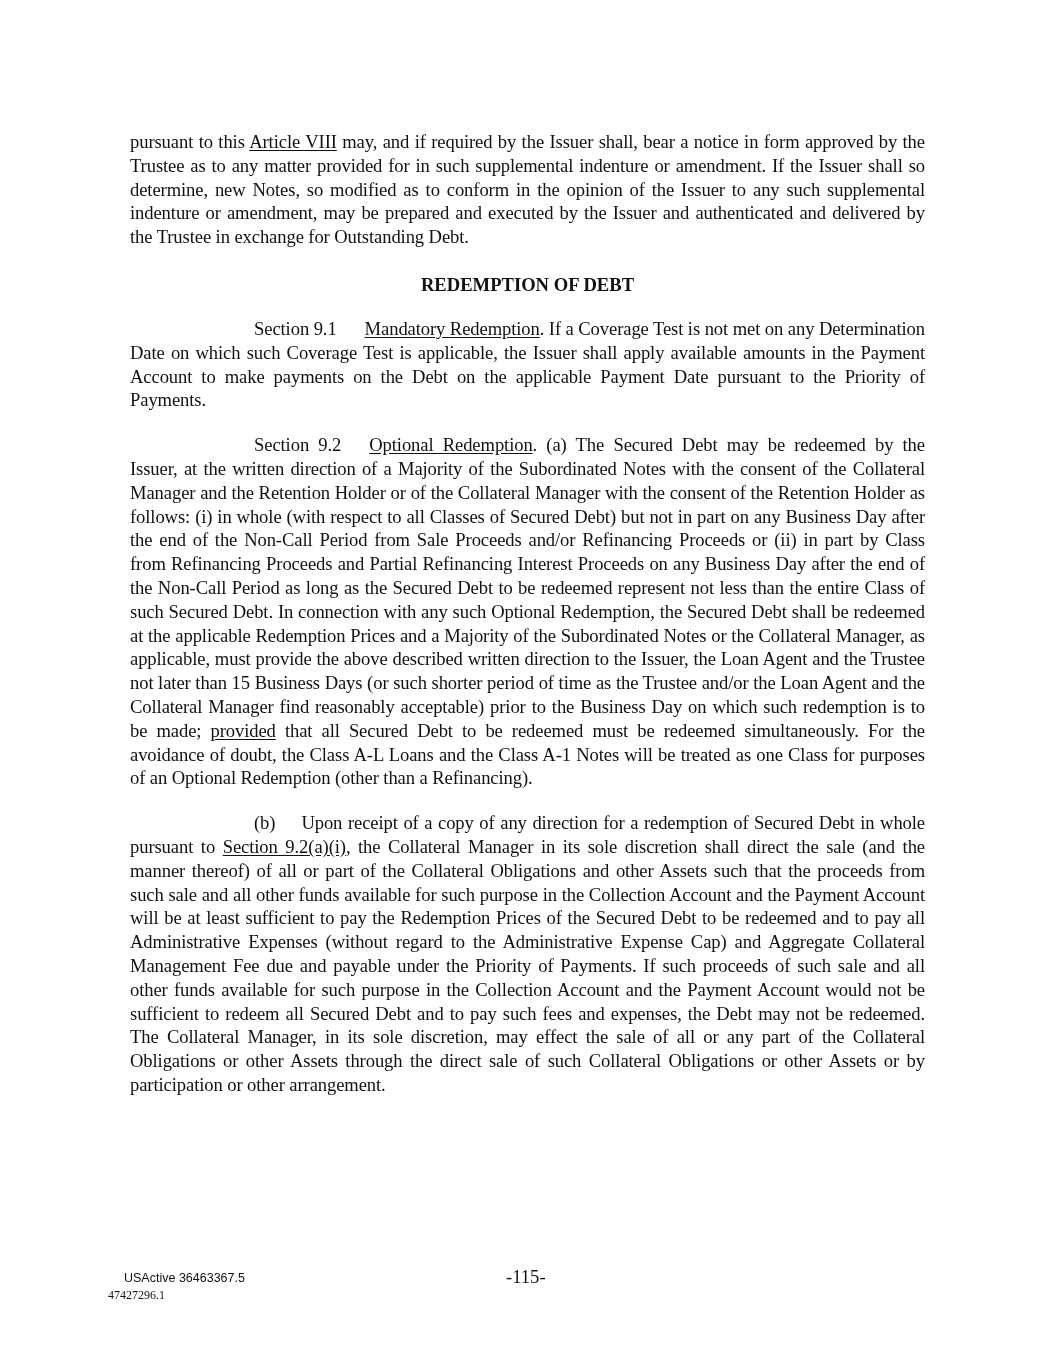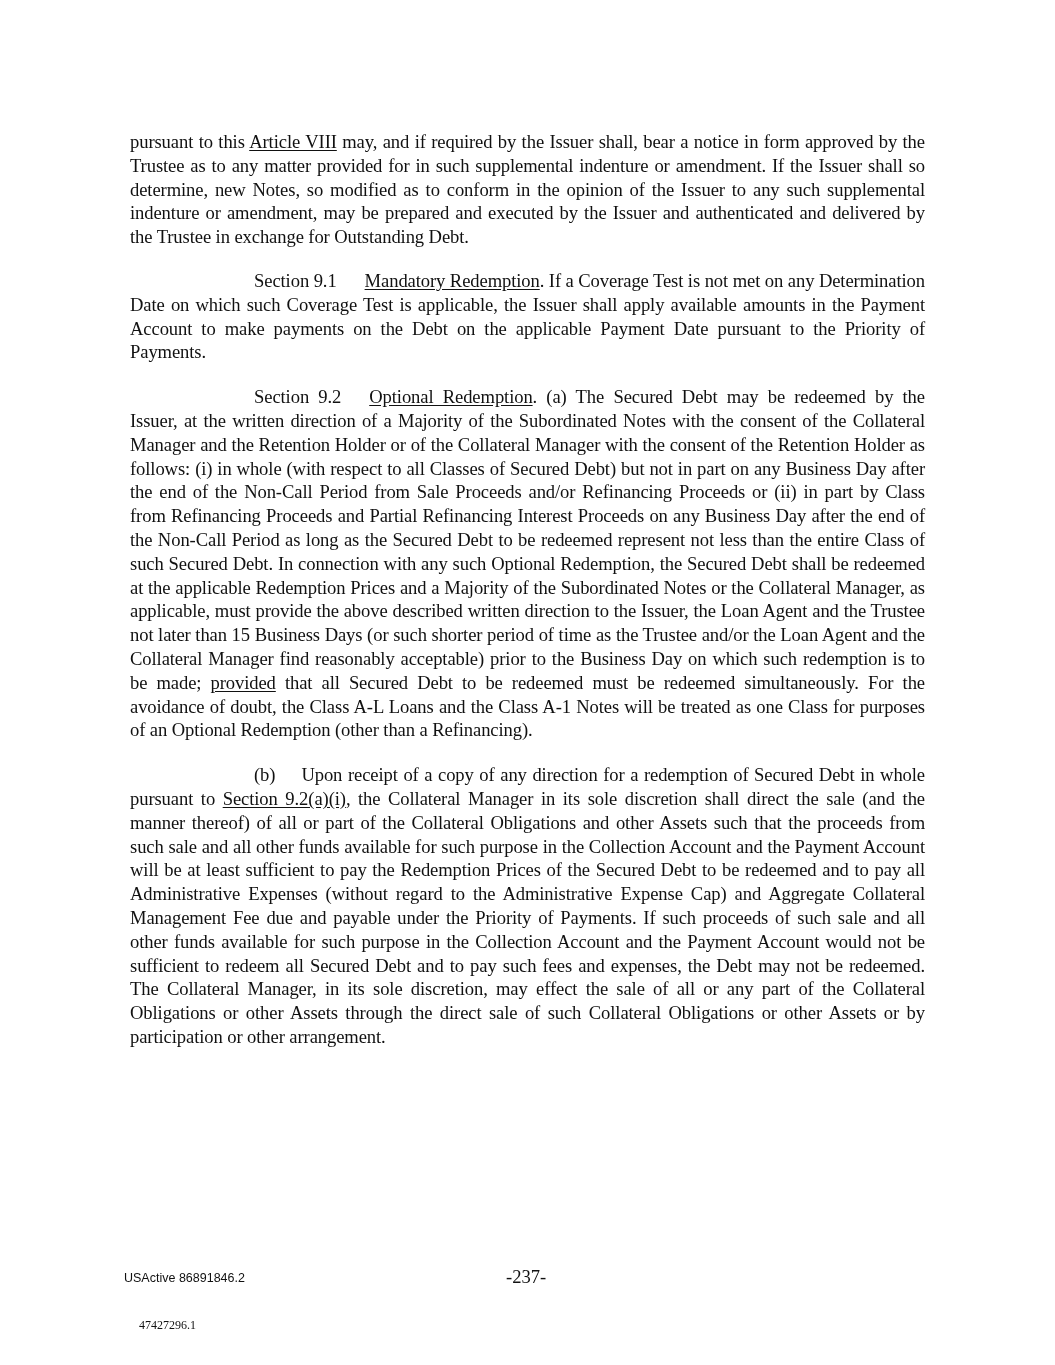--- a/index.html
+++ b/index.html
@@ -17,39 +17,40 @@
       line-height: 24px;
     }
     .u { text-decoration: underline; text-underline-offset: 2px; }
     .indent { display: inline-block; width: 124px; }
     .gap { display: inline-block; width: 28px; }
     .footer-left {
       position: absolute; left: 124px; top: 1270px;
       font-family: "Liberation Sans", sans-serif; font-size: 12.5px; line-height: 16px;
     }
     .footer-sub {
-      position: absolute; left: 139px; top: 1288px;
-      font-family: "Liberation Serif", serif; font-size: 12px; margin-top: 30px;
+      position: absolute; left: 108px; top: 1288px;
+      font-family: "Liberation Serif", serif; font-size: 12px;
     }
     .page-num {
       position: absolute; left: 506px; top: 1266px;
       font-family: "Liberation Serif", serif; font-size: 18.6px;
     }
   </style>
 </head>
 <body>
 
 <div class="page">
 
   <p class="para"><span>pursuant to this </span><span class="u">Article VIII</span><span> may, and if required by the Issuer shall, bear a notice in form approved by the Trustee as to any matter provided for in such supplemental indenture or amendment.  If the Issuer shall so determine, new Notes, so modified as to conform in the opinion of the Issuer to any such supplemental indenture or amendment, may be prepared and executed by the Issuer and authenticated and delivered by the Trustee in exchange for Outstanding Debt.</span></p>
 
+  <h2 class="heading" style="margin-top:24px;">REDEMPTION OF DEBT</h2>
 
   <p class="para" style="margin-top:20px;"><span class="indent"></span><span>Section 9.1</span><span class="gap"></span><span class="u">Mandatory Redemption</span><span>.  If a Coverage Test is not met on any Determination Date on which such Coverage Test is applicable, the Issuer shall apply available amounts in the Payment Account to make payments on the Debt on the applicable Payment Date pursuant to the Priority of Payments.</span></p>
 
   <p class="para" style="margin-top:21px;"><span class="indent"></span><span>Section 9.2</span><span class="gap"></span><span class="u">Optional Redemption</span><span>.  (a) The Secured Debt may be redeemed by the Issuer, at the written direction of a Majority of the Subordinated Notes with the consent of the Collateral Manager and the Retention Holder or of the Collateral Manager with the consent of the Retention Holder as follows:  (i) in whole (with respect to all Classes of Secured Debt) but not in part on any Business Day after the end of the Non-Call Period from Sale Proceeds and/or Refinancing Proceeds or (ii) in part by Class from Refinancing Proceeds and Partial Refinancing Interest Proceeds on any Business Day after the end of the Non-Call Period as long as the Secured Debt to be redeemed represent not less than the entire Class of such Secured Debt.  In connection with any such Optional Redemption, the Secured Debt shall be redeemed at the applicable Redemption Prices and a Majority of the Subordinated Notes or the Collateral Manager, as applicable, must provide the above described written direction to the Issuer, the Loan Agent and the Trustee not later than 15 Business Days (or such shorter period of time as the Trustee and/or the Loan Agent and the Collateral Manager find reasonably acceptable) prior to the Business Day on which such redemption is to be made; </span><span class="u">provided</span><span> that all Secured Debt to be redeemed must be redeemed simultaneously.  For the avoidance of doubt, the Class A-L Loans and the Class A-1 Notes will be treated as one Class for purposes of an Optional Redemption (other than a Refinancing).</span></p>
 
   <p class="para" style="margin-top:21px;"><span class="indent"></span><span>(b)</span><span class="gap" style="width:26px;"></span><span>Upon receipt of a copy of any direction for a redemption of Secured Debt in whole pursuant to </span><span class="u">Section 9.2(a)(i)</span><span>, the Collateral Manager in its sole discretion shall direct the sale (and the manner thereof) of all or part of the Collateral Obligations and other Assets such that the proceeds from such sale and all other funds available for such purpose in the Collection Account and the Payment Account will be at least sufficient to pay the Redemption Prices of the Secured Debt to be redeemed and to pay all Administrative Expenses (without regard to the Administrative Expense Cap) and Aggregate Collateral Management Fee due and payable under the Priority of Payments.  If such proceeds of such sale and all other funds available for such purpose in the Collection Account and the Payment Account would not be sufficient to redeem all Secured Debt and to pay such fees and expenses, the Debt may not be redeemed.  The Collateral Manager, in its sole discretion, may effect the sale of all or any part of the Collateral Obligations or other Assets through the direct sale of such Collateral Obligations or other Assets or by participation or other arrangement.</span></p>
 
 </div>
 
-<div class="footer-left">USActive 86891846.2</div>
+<div class="footer-left">USActive 36463367.5</div>
 <div class="footer-sub">47427296.1</div>
-<div class="page-num">-237-</div>
+<div class="page-num">-115-</div>
 
 </body></html>

